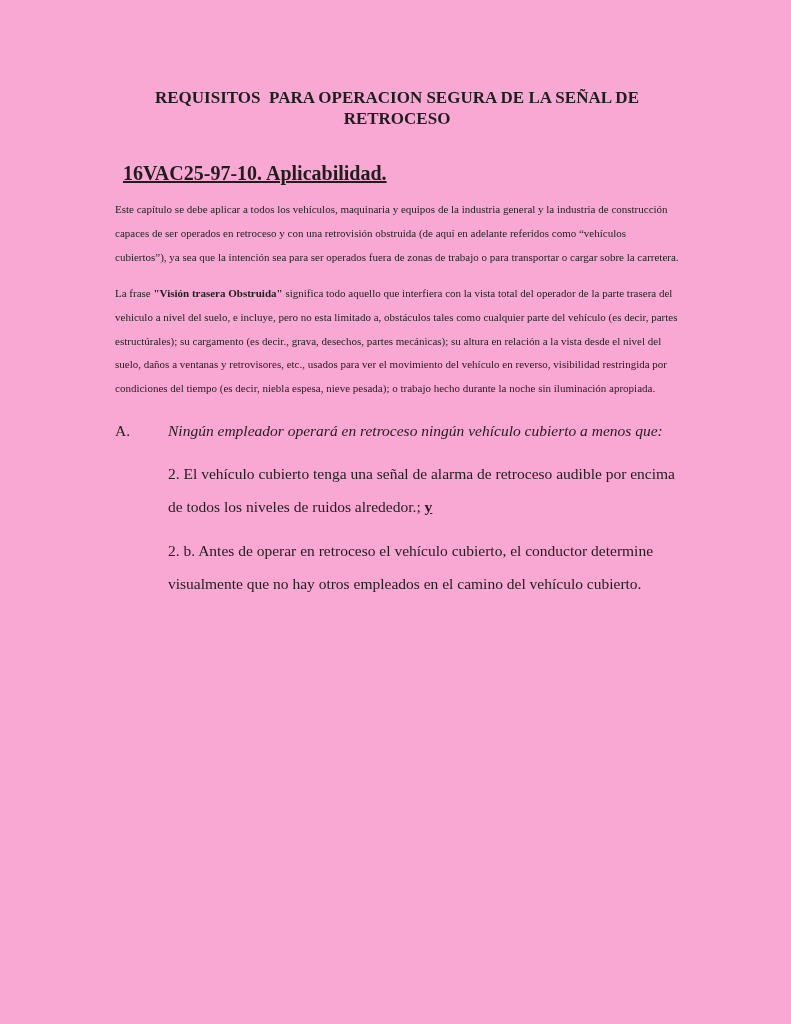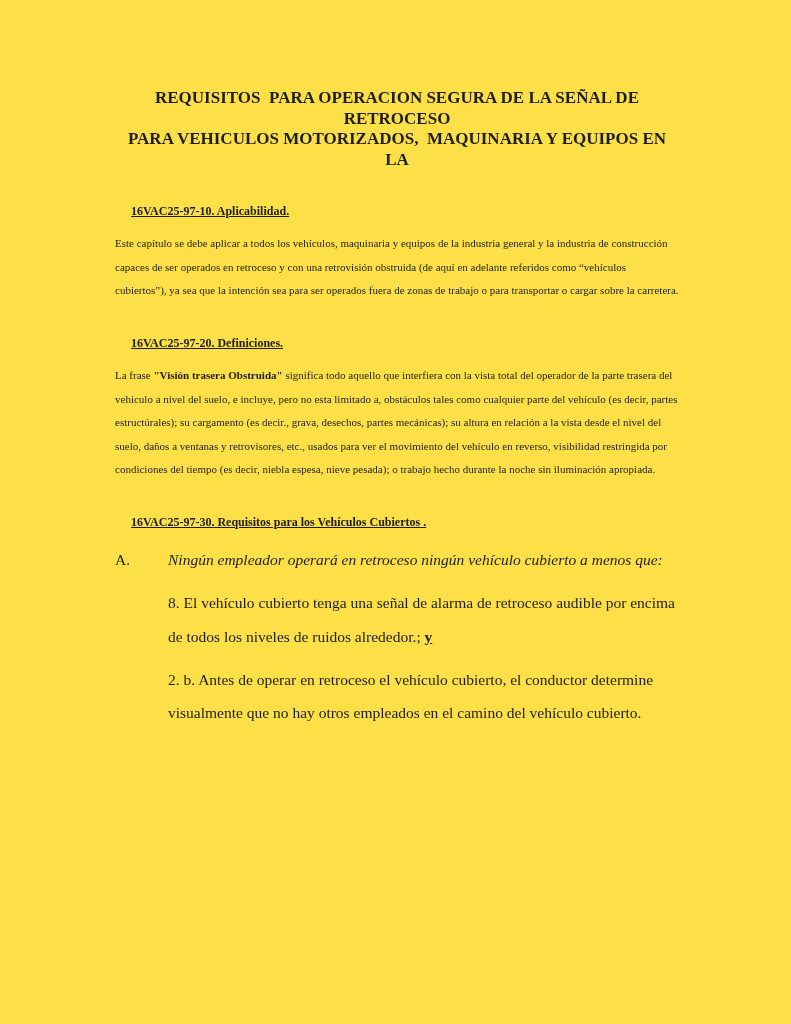--- a/index.html
+++ b/index.html
@@ -5,36 +5,36 @@
   html, body { margin: 0; padding: 0; }
   body {
     width: 791px; height: 1024px;
     background: #ffffff;
     font-family: "Liberation Serif", "DejaVu Serif", serif;
     color: #1e1e1e;
     overflow: hidden;
   }
   .page {
     width: 791px; height: 1024px;
-    background: #fde047;
+    background: #f9a8d4;
     box-sizing: border-box;
     padding: 88px 112px 30px 115px;
   }
   .doc-title {
     text-align: center;
     font-weight: bold;
     font-size: 17px;
     line-height: 1.22;
   }
   .doc-title .title-line { white-space: pre-wrap; }
   .section-heading {
-    font-size: 12px;
+    font-size: 20px;
     font-weight: bold;
     text-decoration: underline;
-    margin: 33px 0 0 16px;
+    margin: 33px 0 0 8px;
   }
   .body-para {
     font-size: 11px;
     line-height: 2.15;
     margin: 13px 0 0 0;
   }
   .bold-run { font-weight: bold; }
   .connector {
     font-weight: bold;
     text-decoration: underline;
@@ -56,40 +56,37 @@
     margin: 10px 0 0 53px;
   }
 </style>
 </head>
 <body>
 
 <div class="page">
 
   <div class="doc-title">
     <div class="title-line">REQUISITOS  PARA OPERACION SEGURA DE LA SEÑAL DE RETROCESO</div>
-    <div class="title-line">PARA VEHICULOS MOTORIZADOS,  MAQUINARIA Y EQUIPOS EN LA</div>
   </div>
 
   <div>
     <div class="section-heading">16VAC25-97-10. Aplicabilidad.</div>
     <p class="body-para">Este capítulo se debe aplicar a todos los vehículos, maquinaria y equipos de la industria general y la industria de construcción capaces de ser operados en retroceso y con una retrovisión obstruida (de aquí en adelante referidos como “vehículos cubiertos”), ya sea que la intención sea para ser operados fuera de zonas de trabajo o para transportar o cargar sobre la carretera.</p>
   </div>
 
   <div>
-    <div class="section-heading">16VAC25-97-20. Definiciones.</div>
     <p class="body-para"><span>La frase </span><span class="bold-run">"Visión trasera Obstruida"</span><span> significa todo aquello que interfiera con la vista total del operador de la parte trasera del vehiculo a nivel del suelo, e incluye, pero no esta limitado a, obstáculos tales como cualquier parte del vehículo (es decir, partes estructúrales); su cargamento (es decir., grava, desechos, partes mecánicas); su altura en relación a la vista desde el nivel del suelo, daños a ventanas y retrovisores, etc., usados para ver el movimiento del vehículo en reverso, visibilidad restringida por condiciones del tiempo (es decir, niebla espesa, nieve pesada); o trabajo hecho durante la noche sin iluminación apropiada.</span></p>
   </div>
 
   <div>
-    <div class="section-heading">16VAC25-97-30. Requisitos para los Vehículos Cubiertos .</div>
 
     <div class="item-row">
       <span class="item-label">A.</span>
       <span class="item-text">Ningún empleador operará en retroceso ningún vehículo cubierto a menos que:</span>
     </div>
 
-    <p class="subitem"><span>8. El vehículo cubierto tenga una señal de alarma de retroceso audible por encima de todos los niveles de ruidos alrededor.; </span><span class="connector">y</span></p>
+    <p class="subitem"><span>2. El vehículo cubierto tenga una señal de alarma de retroceso audible por encima de todos los niveles de ruidos alrededor.; </span><span class="connector">y</span></p>
 
 
     <p class="subitem"><span>2. b. Antes de operar en retroceso el vehículo cubierto, el conductor determine visualmente que no hay otros empleados en el camino del vehículo cubierto.</span><span class="connector"></span></p>
   </div>
 
 </div>
 
 </body></html>

